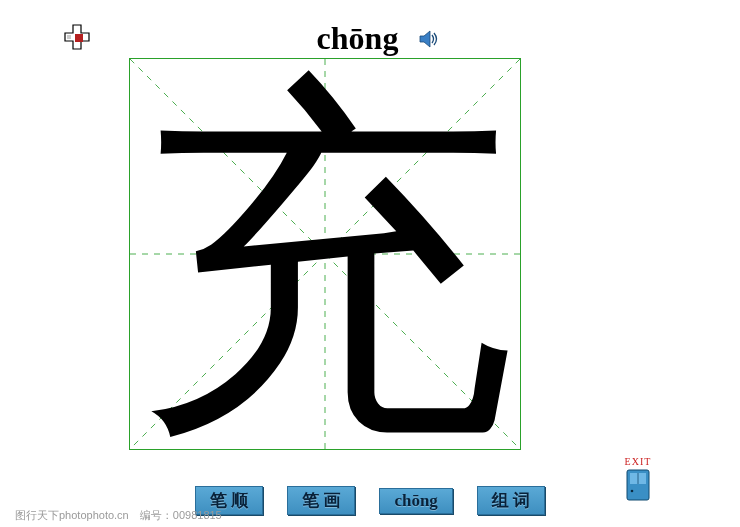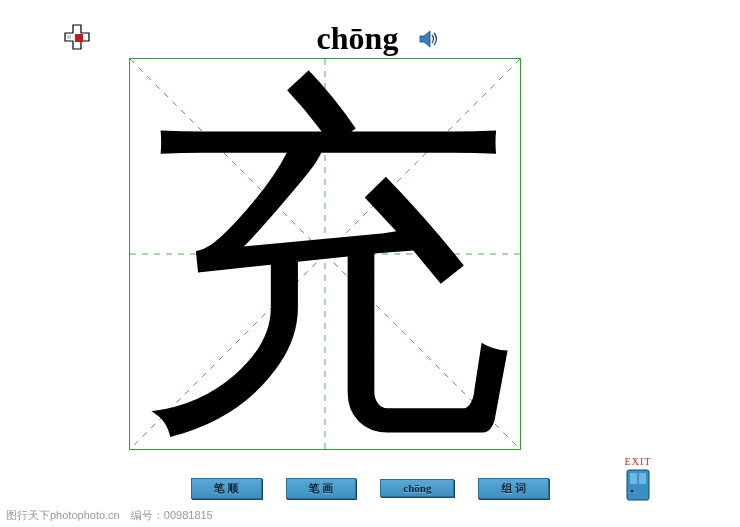--- a/index.html
+++ b/index.html
@@ -73,45 +73,45 @@
     top: 478px;
     text-align: center;
   }
   .btn {
     display: inline-block;
     background: linear-gradient(#5aa9d6,#3e8fc0);
     border: 1px solid #2a6e9a;
     box-shadow: 1px 1px 0 #1a4a68;
     color: #08223a;
     font-family: "KaiTi","SimSun",serif;
-    font-size: 11px;
+    font-size: 17px;
     font-weight: bold;
-    padding: 2px 22px;
-    margin: 0 10px;
+    padding: 2px 14px;
+    margin: 8px 10px;
     cursor: pointer;
     text-shadow: 0 1px 0 rgba(255,255,255,0.3);
   }
   .exit-group {
     position: absolute;
     right: 82px;
     top: 456px;
     width: 40px;
     text-align: center;
     cursor: pointer;
   }
   .exit-label {
     font-size: 10px;
     color: #c22;
     letter-spacing: 1px;
     margin-bottom: 2px;
   }
   .door-icon svg { display: block; margin: 0 auto; }
   .watermark {
     position: absolute;
-    left: 6px;
+    left: 15px;
     bottom: 4px;
     font-size: 11px;
     color: #9a9a9a;
     font-family: "SimSun", sans-serif;
   }
   .watermark .sep { margin: 0 4px; }
 </style>
 </head>
 <body>
 

